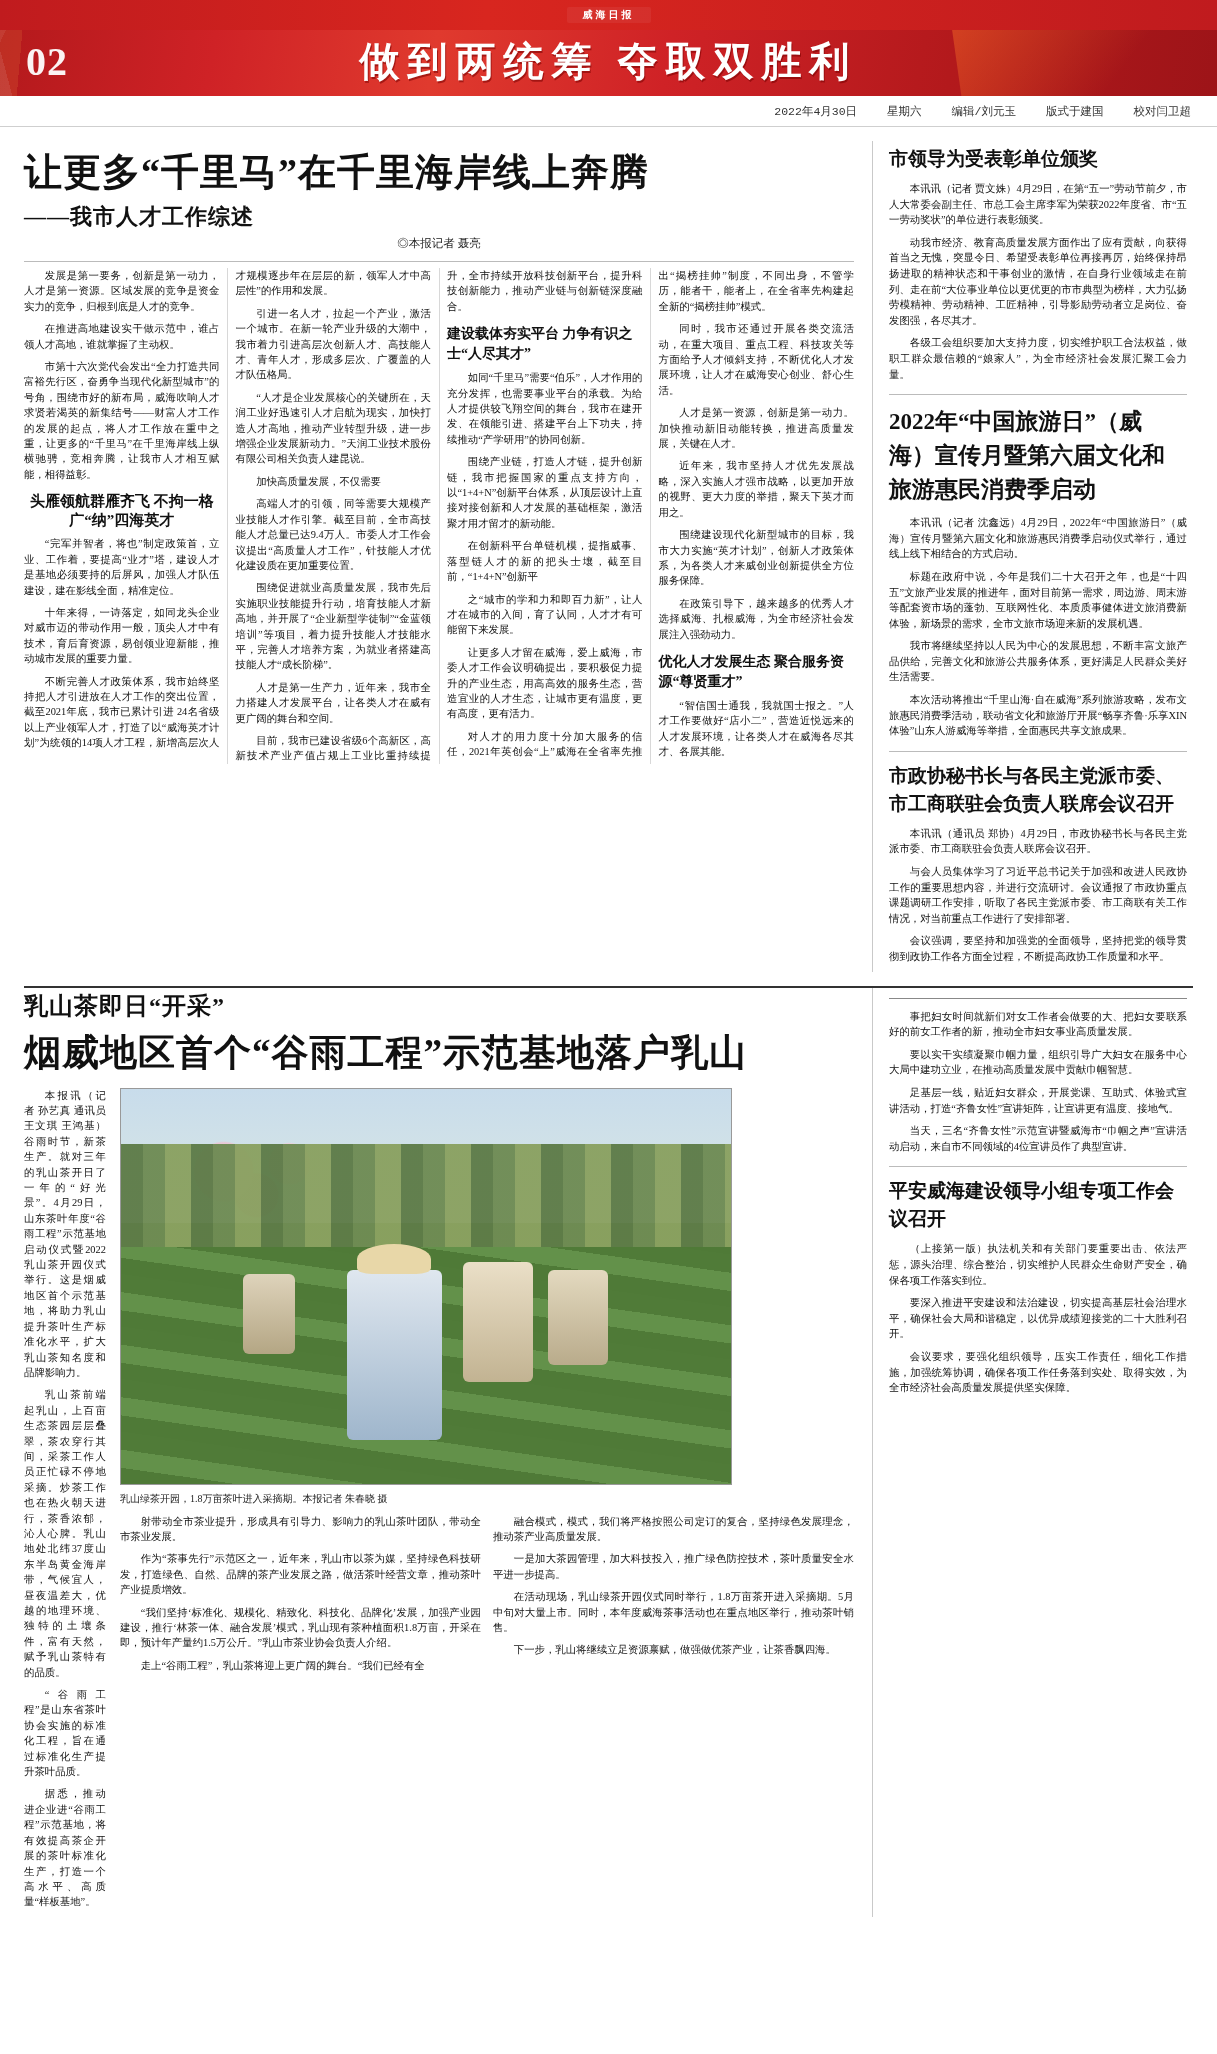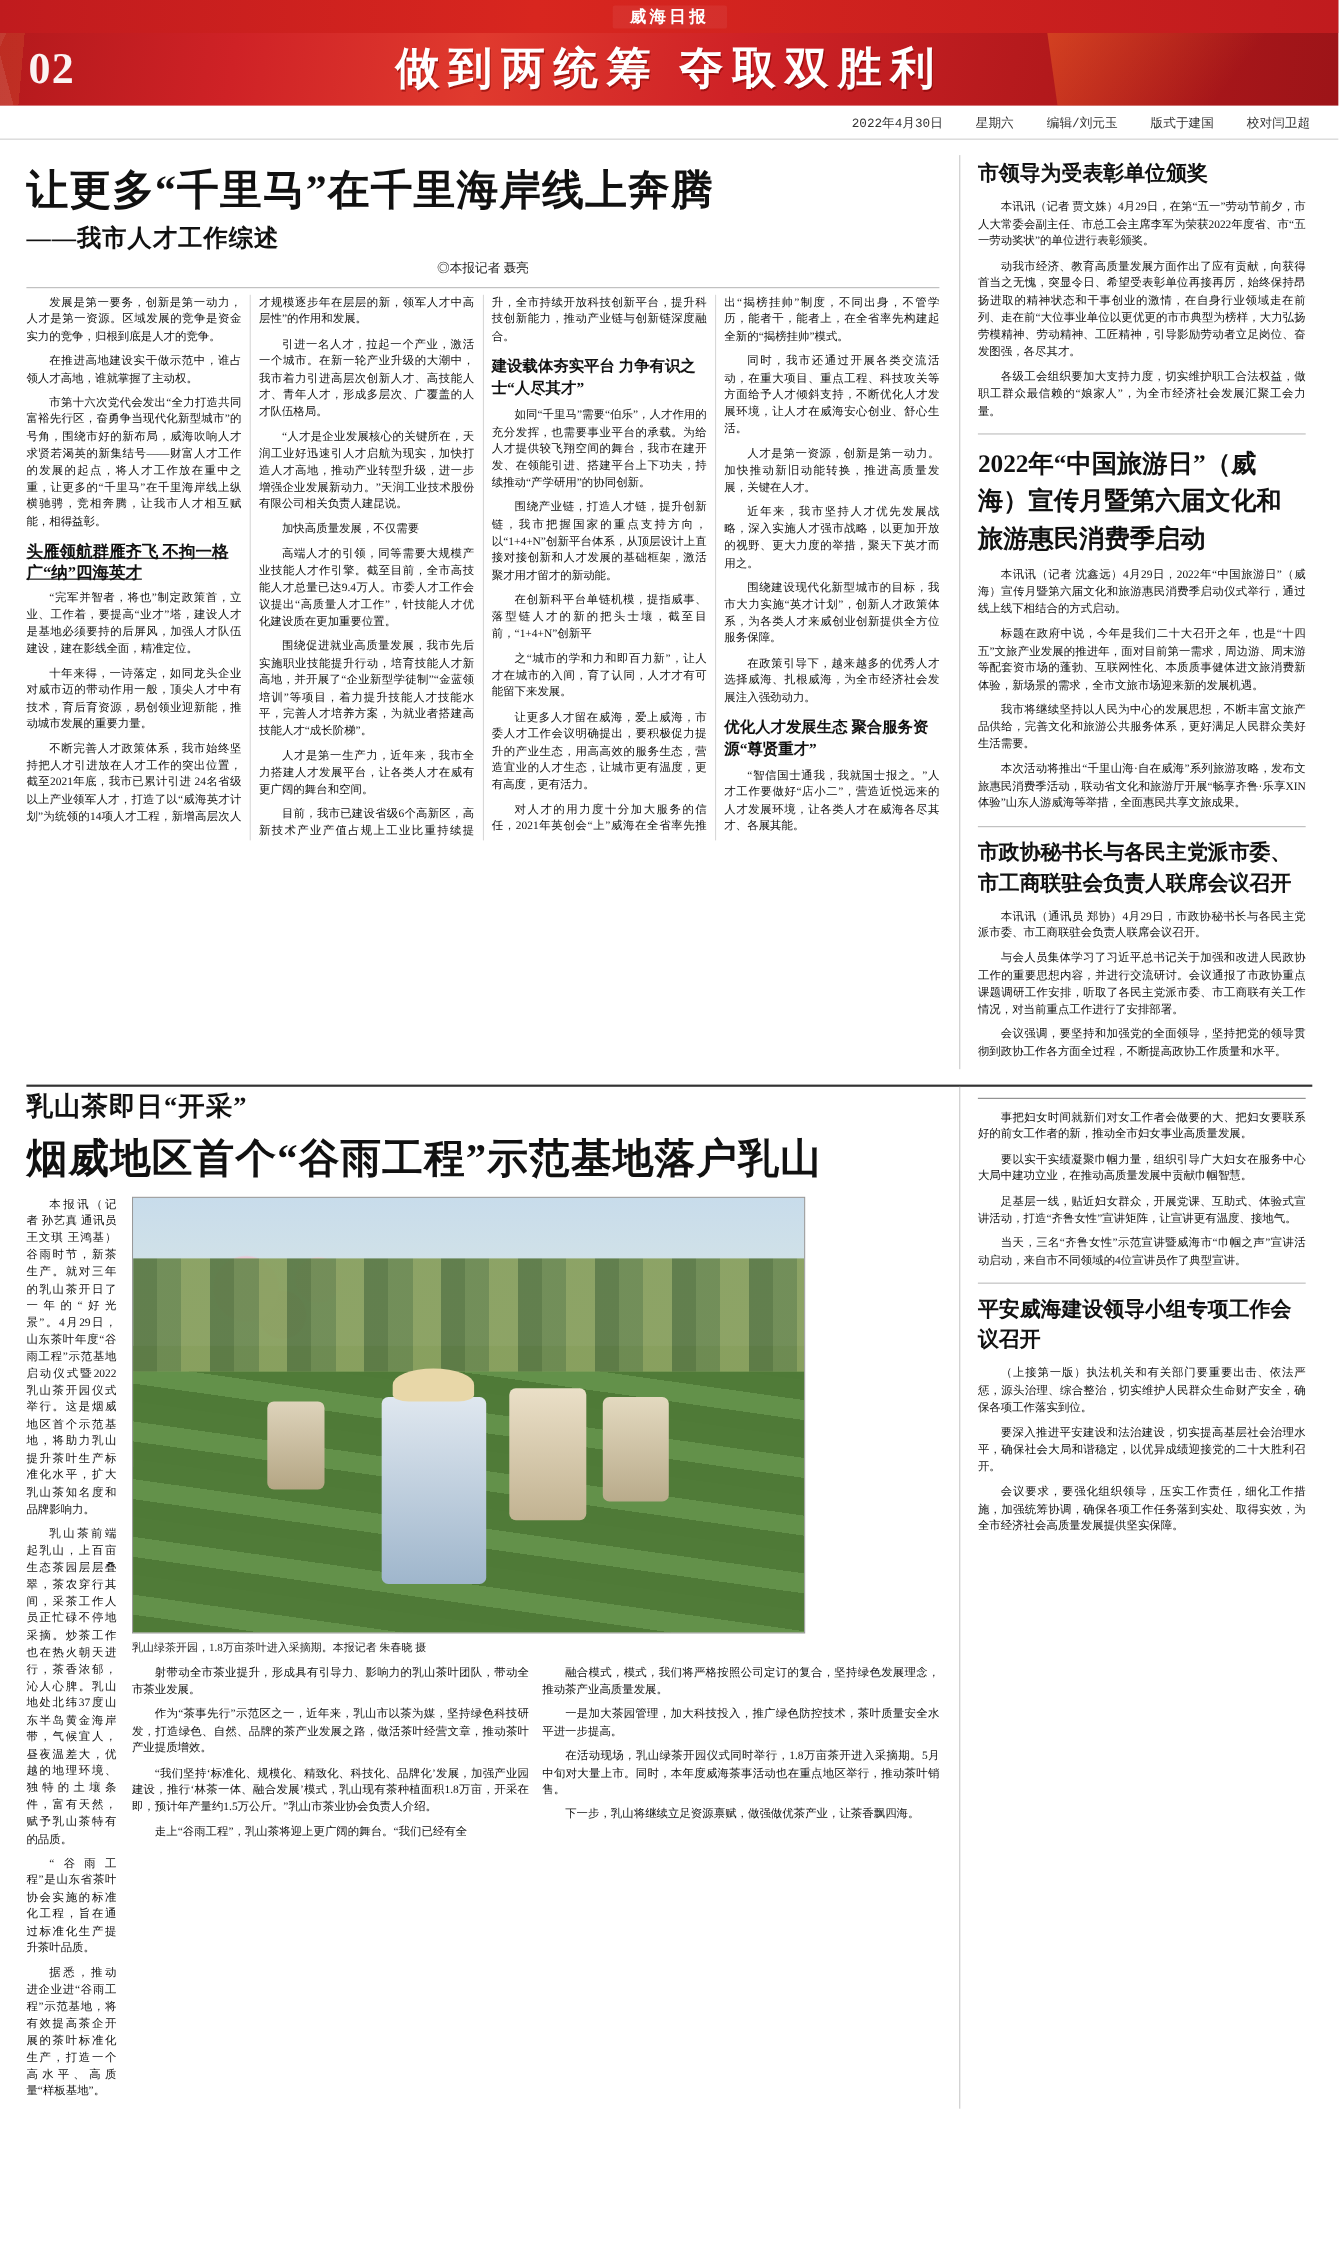--- a/index.html
+++ b/index.html
@@ -27,21 +27,21 @@
       linear-gradient(95deg, rgba(255,180,80,.15) 0 25px, transparent 25px 90px);
     opacity:.9;
   }
   .masthead-top{
     position:absolute;left:0;right:0;top:0;height:30px;
     background:linear-gradient(90deg,#c01b1e,#d8261f 40%,#c01b1e);
     display:flex;align-items:center;justify-content:center;
   }
   .paper-name{
     position:relative;
-    color:#fff;font-size:15px;letter-spacing:3px;font-weight:bold;
+    color:#fff;font-size:10px;letter-spacing:3px;font-weight:bold;
     font-family:"Liberation Serif",serif;
     border:0;
     padding:1px 16px;
     background:rgba(255,255,255,0.06);
     border-radius:2px;
   }
   .page-no{
     position:absolute;left:26px;top:38px;
     color:#fff;font-size:40px;font-weight:bold;font-family:Liberation Serif, serif;
     letter-spacing:1px;
@@ -90,23 +90,22 @@
   .rule-thin{border-top:1px solid #bbb;margin:6px 0;}
 
   .cols4{column-count:4;column-gap:16px;column-rule:1px solid #d8d8d8;}
   p.tx{
     font-size:10.4px;line-height:15.4px;text-align:justify;margin:0 0 7px 0;
     text-indent:2em;
     font-family:"Liberation Serif",serif;
     color:#111;
   }
   h3.sub{
-    font-size:15px;font-weight:bold;margin:10px 0 6px 0;
+    font-size:15px;font-weight:bold;margin:10px 0 6px 0;text-align:center;
     break-inside:avoid;
-    text-decoration:underline;
   }
   h3.sub2{
     font-size:14px;font-weight:bold;margin:10px 0 6px 0;line-height:20px;
     break-inside:avoid;
   }
 
   
   .r-head{font-size:19px;font-weight:bold;line-height:28px;margin:4px 0 8px 0;}
   .r-head.big{font-size:23px;line-height:34px;}
   .r-body p{font-size:10.4px;line-height:15.6px;text-align:justify;text-indent:2em;margin:0 0 7px 0;}

